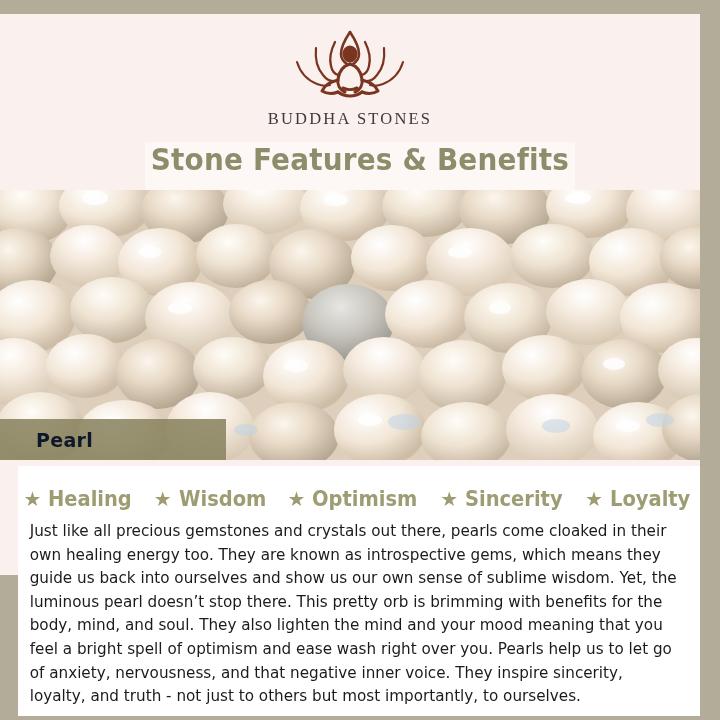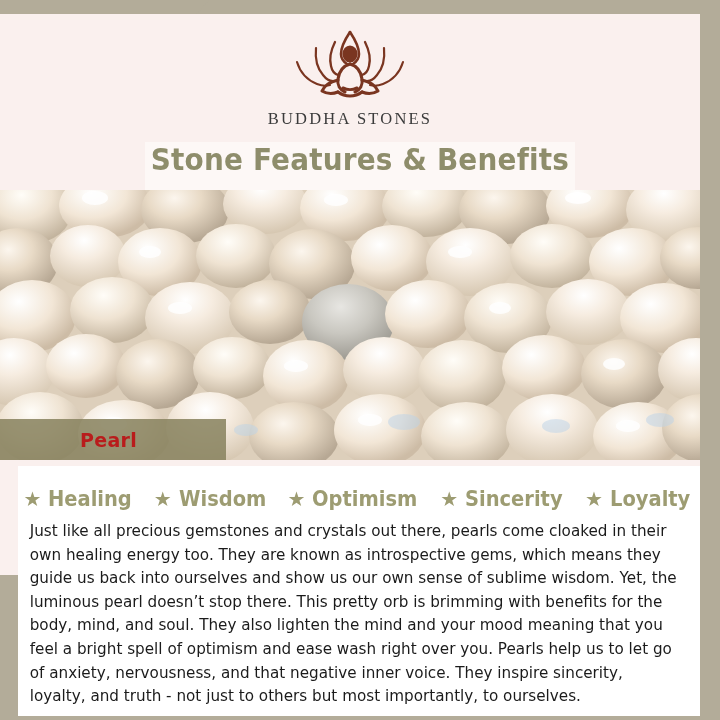--- a/index.html
+++ b/index.html
@@ -65,23 +65,23 @@
   .photo svg{ display:block; width:700px; height:270px; }
 
   
   .pearl-bar{
     position:absolute; left:0; top:405px; width:226px; height:41px;
     background:rgba(138,132,97,0.88);
     display:flex; align-items:center;
     z-index:6;
   }
   .pearl-text{
-    color:#b91c1c; font-size:19px; font-weight:bold;
-    font-family:"DejaVu Sans", sans-serif;
-    margin-left:80px; letter-spacing:.3px;
+    color:#0f172a; font-size:19px; font-weight:bold;
+    font-family:"DejaVu Sans", sans-serif;
+    margin-left:36px; letter-spacing:.3px;
   }
 
   
   .content{
     position:absolute; left:18px; top:452px; width:682px; height:250px;
     background:#ffffff;
     padding:0;
   }
   .benefits{
     display:flex; align-items:center; justify-content:center;

